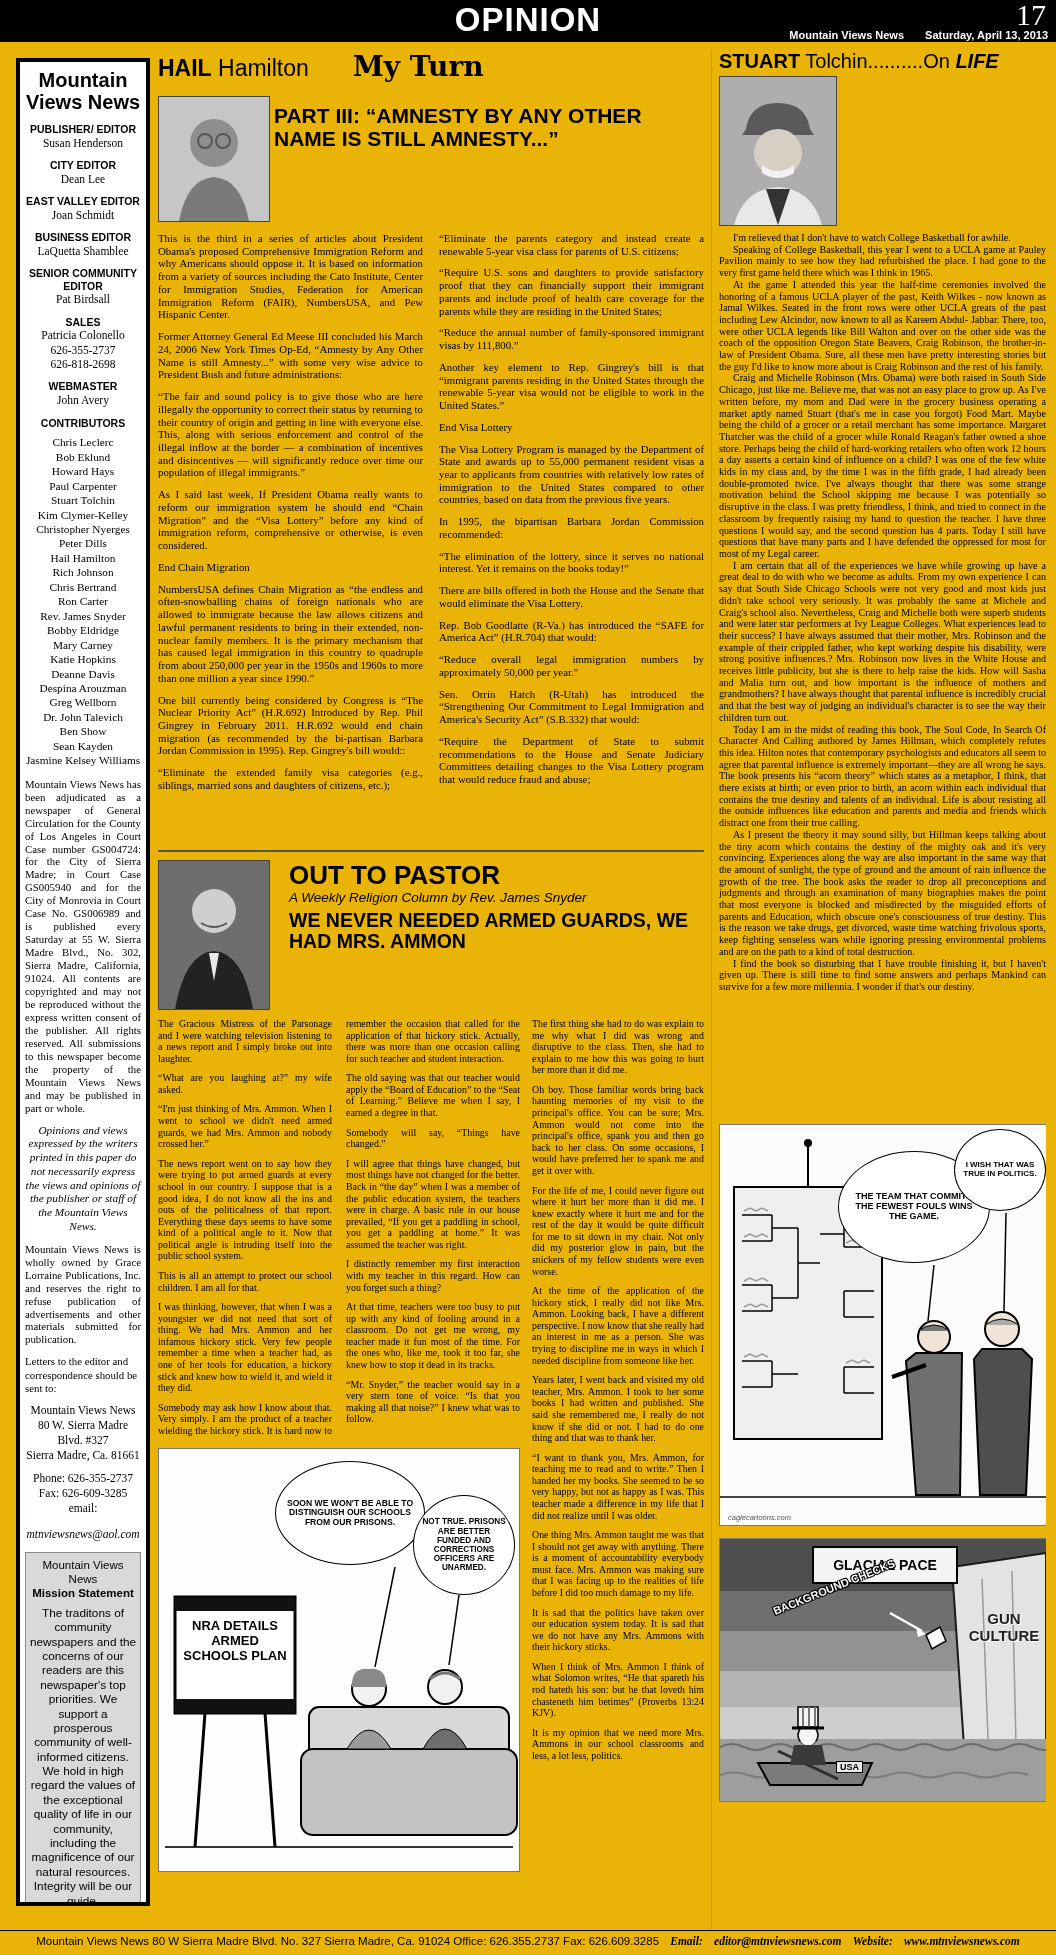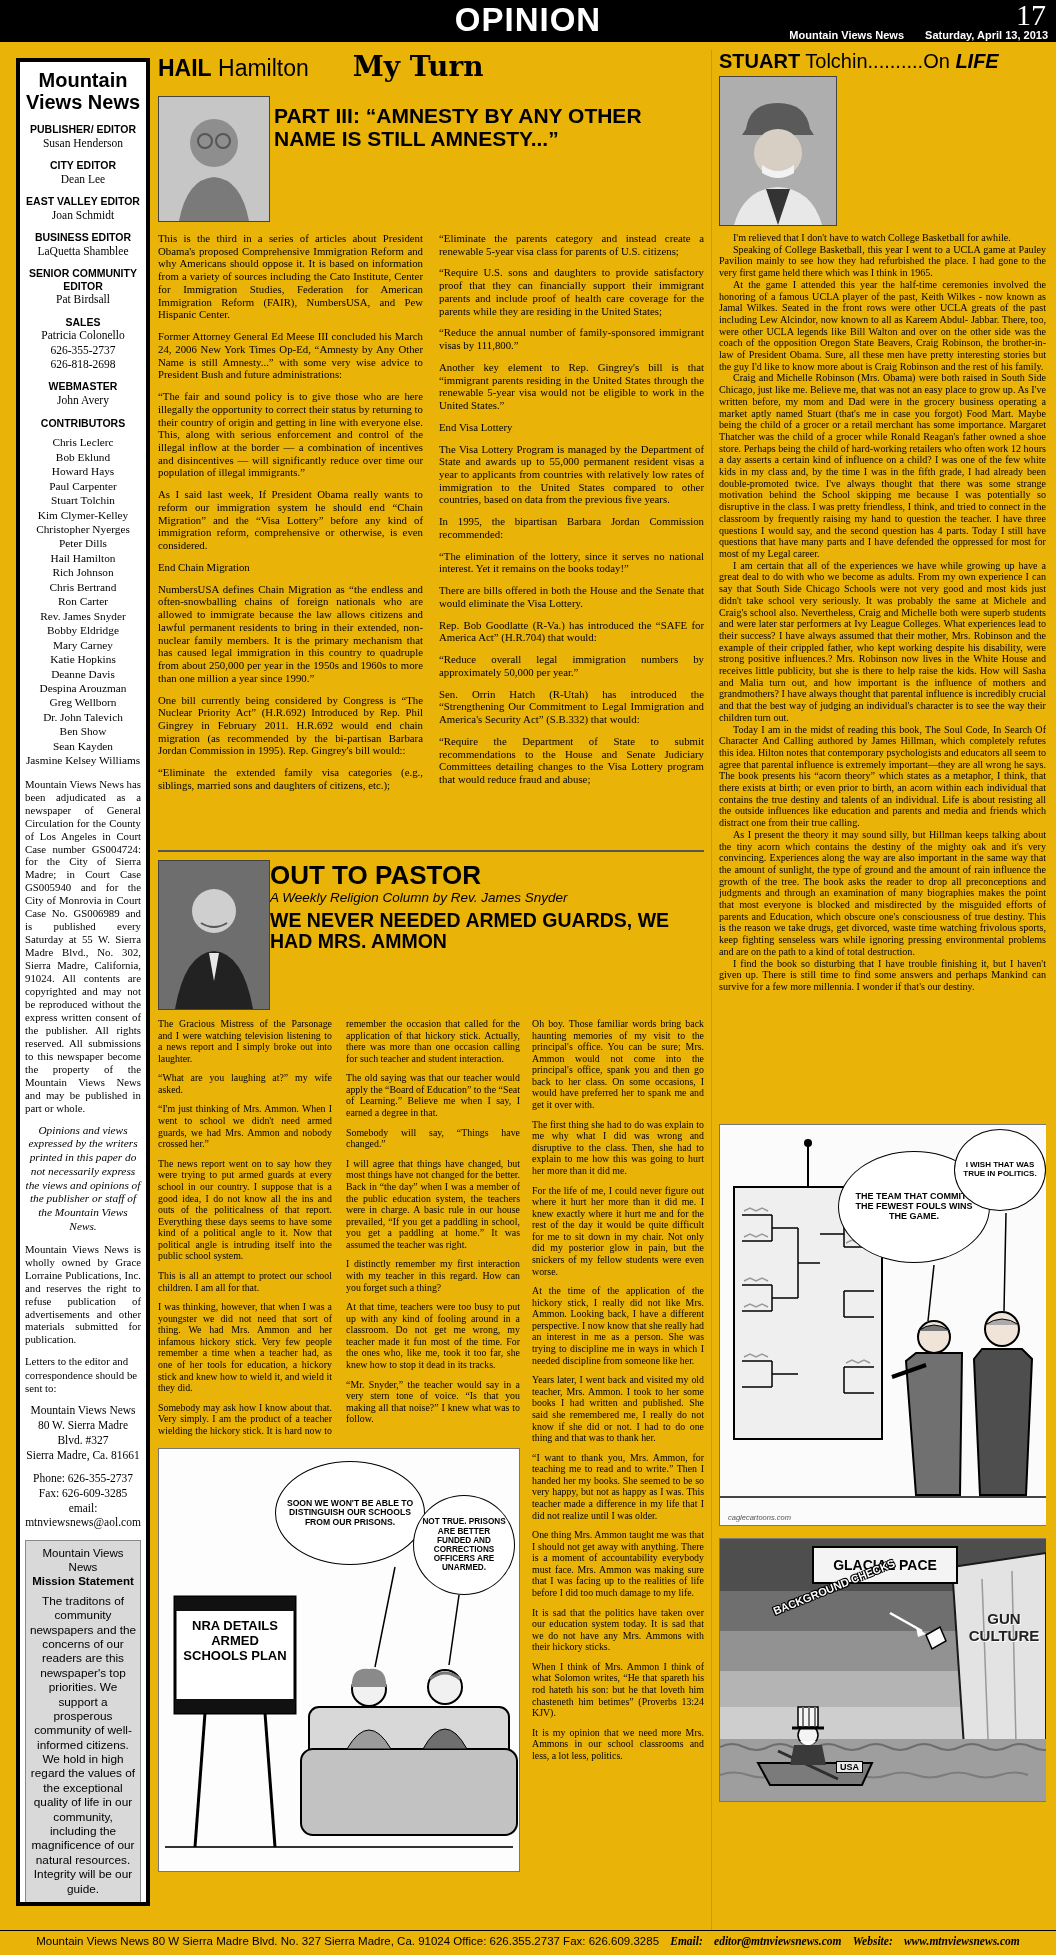--- a/index.html
+++ b/index.html
@@ -25,21 +25,21 @@
   .staff-name{font-size:11.5px;line-height:1.25;}
   .contrib-label{font-family:"Liberation Sans",sans-serif;font-weight:bold;font-size:10.5px;margin:10px 0 6px;}
   .contributors div{font-size:11.3px;line-height:1.28;}
   .legal{font-size:10.8px;text-align:justify;line-height:1.2;margin-top:10px;}
   .disclaimer{font-size:11.3px;font-style:italic;text-align:center;line-height:1.22;margin-top:9px;}
   .ownership{font-size:10.8px;text-align:justify;line-height:1.2;margin-top:9px;}
   .letters{font-size:10.8px;text-align:left;line-height:1.22;margin-top:9px;}
   .address div{font-size:11.5px;line-height:1.3;}
   .address{margin-top:8px;}
   .phones{margin-top:8px;font-size:11.5px;line-height:1.3;}
-  .phones .em{}
+  .phones .em{font-style:italic;margin-top:12px;}
   .mission{margin-top:10px;background:#d9d9d9;border:1px solid #8a8a8a;padding:6px 3px;}
   .mission-title{font-family:"Liberation Sans",sans-serif;font-weight:bold;font-size:11.5px;line-height:1.2;}
   .mission-title .plain{font-weight:normal;}
   .mission-body{font-family:"Liberation Sans",sans-serif;font-size:11.8px;line-height:1.22;margin-top:5px;}
 
   
   .center{position:absolute;left:158px;top:50px;width:546px;height:1880px;overflow:hidden;}
   .mt-byline{font-family:"Liberation Sans",sans-serif;font-size:23px;}
   .mt-byline .b{font-weight:bold;}
   .mt-title{font-family:"DejaVu Serif",serif;font-weight:bold;font-size:28px;display:inline-block;margin-left:40px;}
@@ -51,21 +51,21 @@
   .mt-headline{font-family:"Liberation Sans",sans-serif;font-weight:bold;font-size:21px;line-height:1.1;
         padding:8px 0 0 4px;}
   .mt-body{margin-top:10px;height:612px;column-count:2;column-gap:16px;font-size:10.8px;line-height:1.18;
         text-align:justify;overflow:hidden;}
   .mt-body p{margin:0 0 9px;}
   .sec-divider{border:none;border-top:2px solid #555;margin:6px 0 8px;}
 
   
   .pastor-head{display:flex;}
   .pastor-photo{width:112px;height:150px;background:#777;}
-  .pastor-titles{padding:2px 0 0 0;}
+  .pastor-titles{padding:2px 0 0 19px;}
   .pastor-title{font-family:"Liberation Sans",sans-serif;font-weight:bold;font-size:26px;line-height:1.0;}
   .pastor-sub{font-family:"Liberation Sans",sans-serif;font-style:italic;font-size:13.5px;margin-top:2px;}
   .pastor-headline{font-family:"Liberation Sans",sans-serif;font-weight:bold;font-size:19.5px;line-height:1.08;margin-top:5px;}
   .pastor-body{display:flex;margin-top:8px;}
   .pastor-left{width:362px;flex:none;}
   .pastor-cols{column-count:2;column-gap:14px;height:424px;font-size:9.9px;line-height:1.17;text-align:justify;overflow:hidden;}
   .pastor-cols p{margin:0 0 8px;}
   .pastor-col3{width:172px;flex:none;margin-left:12px;height:860px;font-size:9.9px;line-height:1.17;
         text-align:justify;overflow:hidden;}
   .pastor-col3 p{margin:0 0 8px;}
@@ -311,22 +311,22 @@
             <path d="M264 300 Q286 260 308 300 Z" fill="#6f6f6f" stroke="#000"></path>
             <line x1="236" y1="118" x2="216" y2="218" stroke="#000" stroke-width="1.5"></line>
             <line x1="300" y1="146" x2="290" y2="216" stroke="#000" stroke-width="1.5"></line>
           </svg>
           <div class="c3-sign">NRA DETAILS ARMED SCHOOLS PLAN</div>
           <div class="bubble c3-b1">SOON WE WON'T BE ABLE TO DISTINGUISH OUR SCHOOLS FROM OUR PRISONS.</div>
           <div class="bubble c3-b2">NOT TRUE. PRISONS ARE BETTER FUNDED AND CORRECTIONS OFFICERS ARE UNARMED.</div>
         </div>
       </div>
       <div class="pastor-col3">
+          <p>The first thing she had to do was explain to me why what I did was wrong and disruptive to the class. Then, she had to explain to me how this was going to hurt her more than it did me.</p>
           <p>Oh boy. Those familiar words bring back haunting memories of my visit to the principal's office. You can be sure; Mrs. Ammon would not come into the principal's office, spank you and then go back to her class. On some occasions, I would have preferred her to spank me and get it over with.</p>
-          <p>The first thing she had to do was explain to me why what I did was wrong and disruptive to the class. Then, she had to explain to me how this was going to hurt her more than it did me.</p>
           <p>For the life of me, I could never figure out where it hurt her more than it did me. I knew exactly where it hurt me and for the rest of the day it would be quite difficult for me to sit down in my chair. Not only did my posterior glow in pain, but the snickers of my fellow students were even worse.</p>
           <p>At the time of the application of the hickory stick, I really did not like Mrs. Ammon. Looking back, I have a different perspective. I now know that she really had an interest in me as a person. She was trying to discipline me in ways in which I needed discipline from someone like her.</p>
           <p>Years later, I went back and visited my old teacher, Mrs. Ammon. I took to her some books I had written and published. She said she remembered me, I really do not know if she did or not. I had to do one thing and that was to thank her.</p>
           <p>“I want to thank you, Mrs. Ammon, for teaching me to read and to write.” Then I handed her my books. She seemed to be so very happy, but not as happy as I was. This teacher made a difference in my life that I did not realize until I was older.</p>
           <p>One thing Mrs. Ammon taught me was that I should not get away with anything. There is a moment of accountability everybody must face. Mrs. Ammon was making sure that I was facing up to the realities of life before I did too much damage to my life.</p>
           <p>It is sad that the politics have taken over our education system today. It is sad that we do not have any Mrs. Ammons with their hickory sticks.</p>
           <p>When I think of Mrs. Ammon I think of what Solomon writes, “He that spareth his rod hateth his son: but he that loveth him chasteneth him betimes” (Proverbs 13:24 KJV).</p>
           <p>It is my opinion that we need more Mrs. Ammons in our school classrooms and less, a lot less, politics.</p>
         </div>
     </div>

